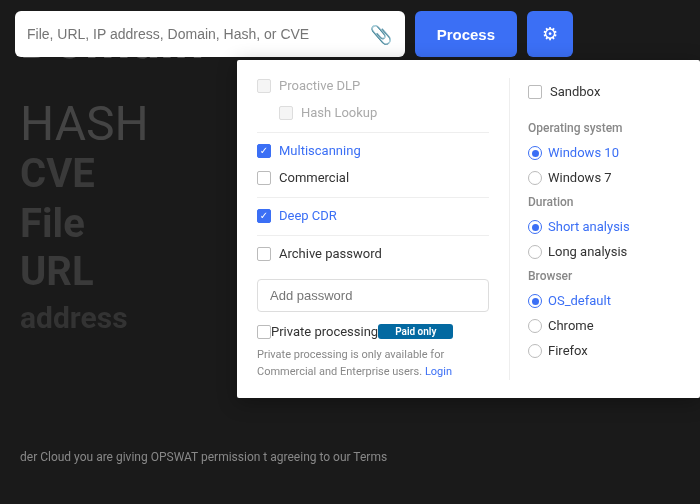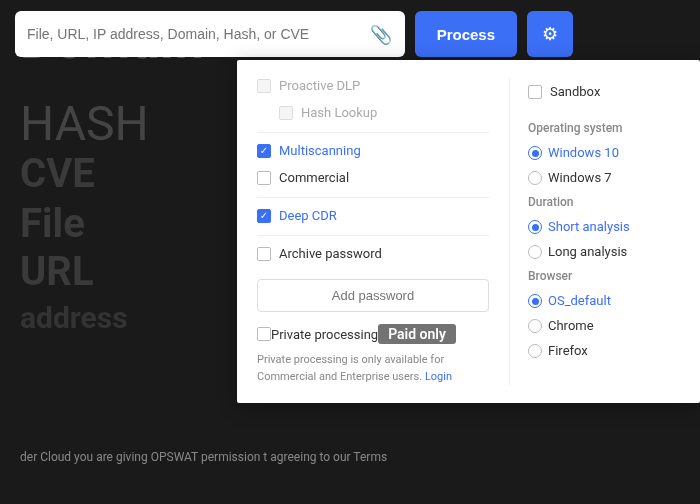--- a/index.html
+++ b/index.html
@@ -239,21 +239,20 @@
     .password-input {
       width: 100%;
       border: 1px solid #ddd;
       border-radius: 4px;
       padding: 8px 12px;
       font-size: 13px;
       color: #aaa;
       outline: none;
       margin-bottom: 12px;
       margin-top: 6px;
-      text-align: center;
     }
 
     .section-title {
       font-size: 12px;
       color: #888;
       margin-bottom: 10px;
       font-weight: 500;
     }
 
     .radio-row {
@@ -290,24 +289,24 @@
     .radio-label {
       font-size: 13px;
       color: #333;
     }
 
     .radio-label.blue {
       color: #3b6ff5;
     }
 
     .paid-badge {
-      background: #737373;
+      background: #0369a1;
       color: white;
-      font-size: 14px;
-      padding: 2px 10px;
+      font-size: 10px;
+      padding: 2px 17px;
       border-radius: 3px;
       font-weight: 600;
     }
 
     .private-row {
       display: flex;
       align-items: center;
       margin-bottom: 8px;
     }
 

